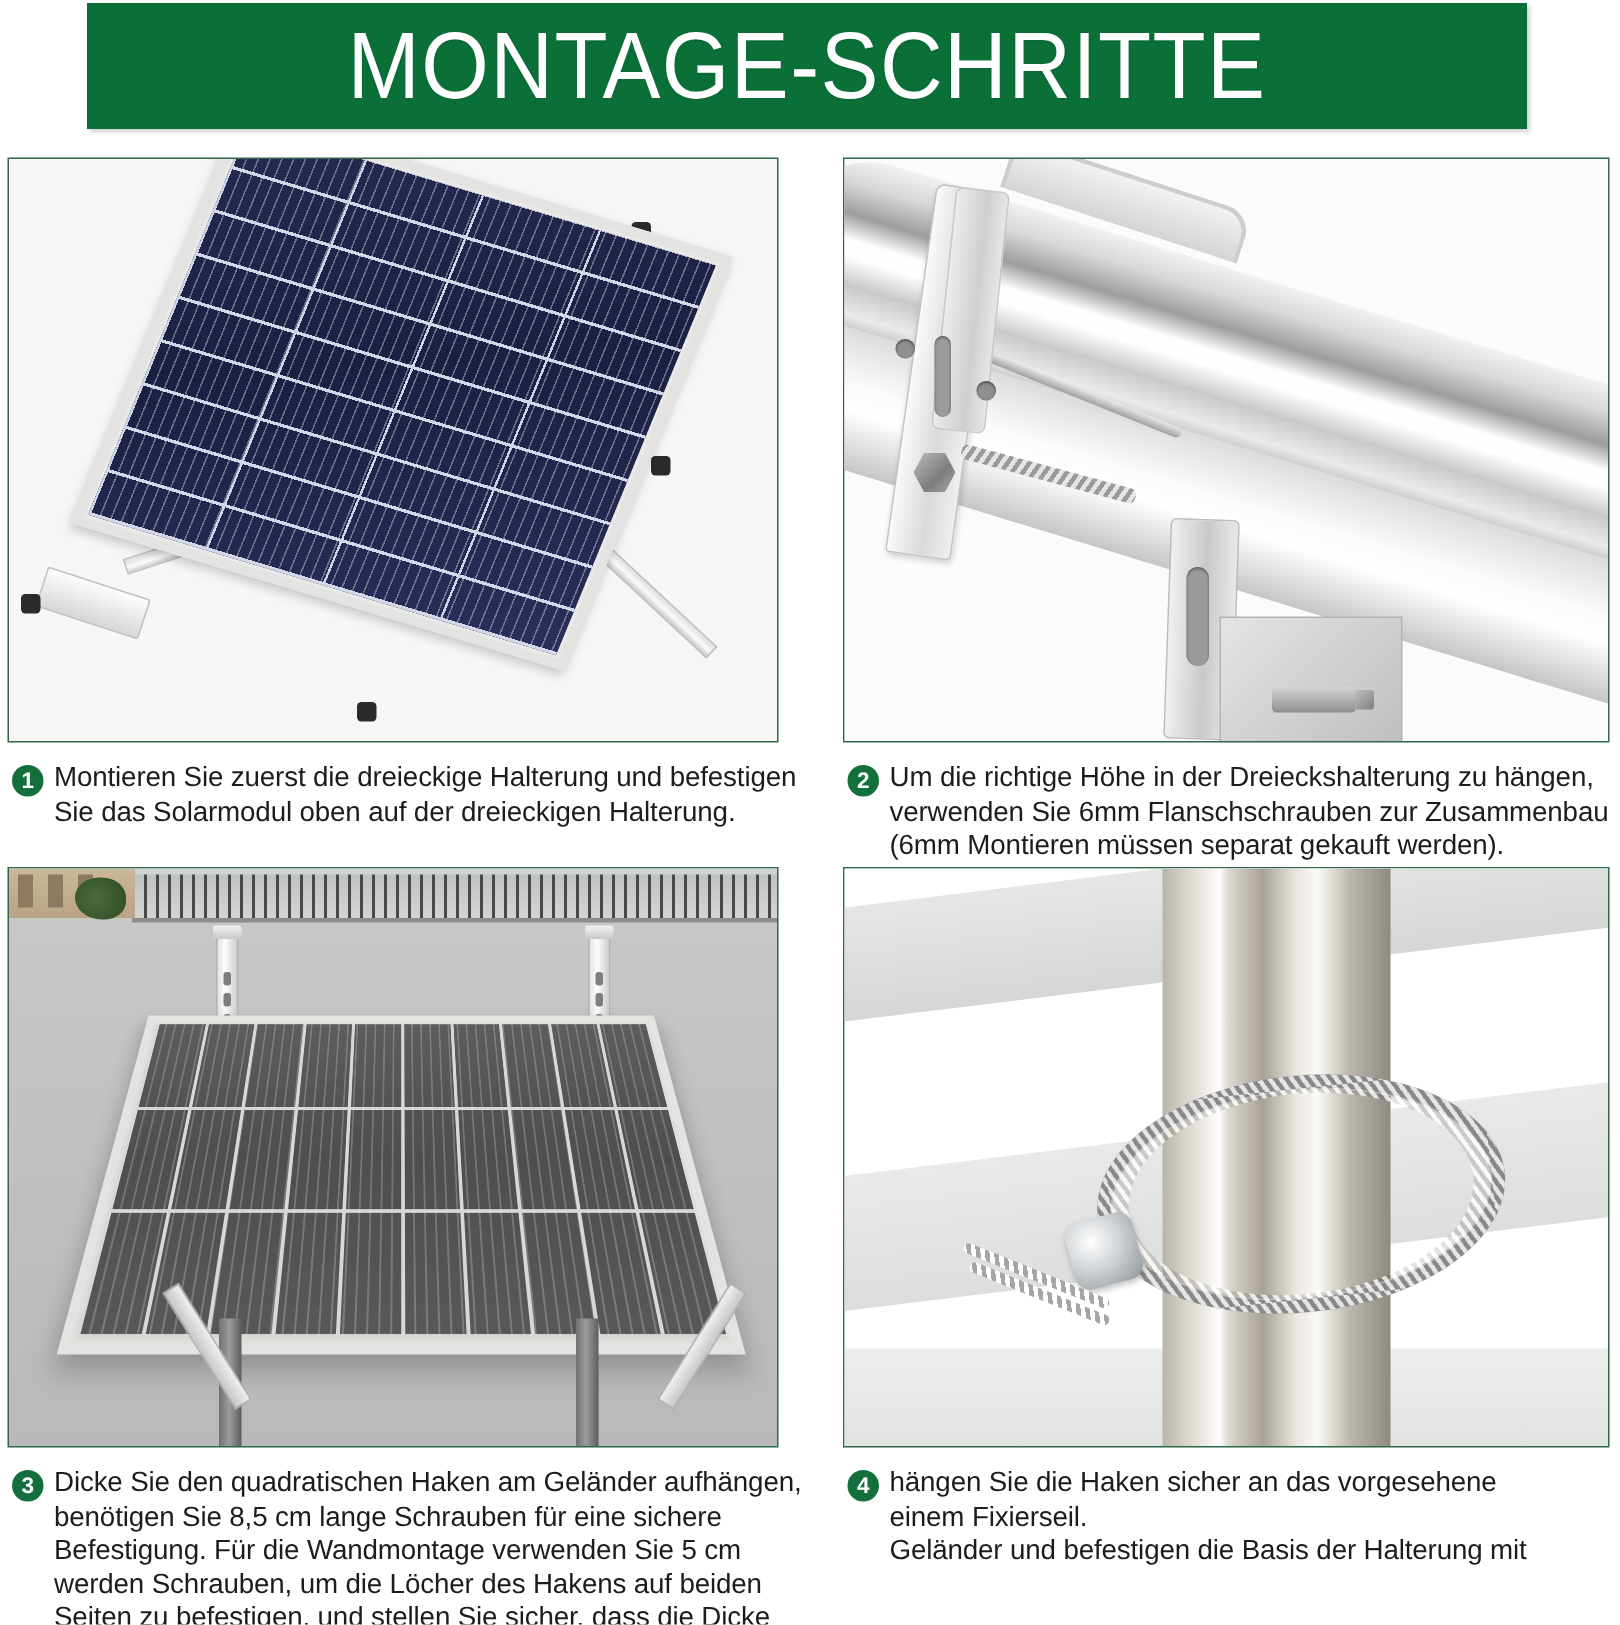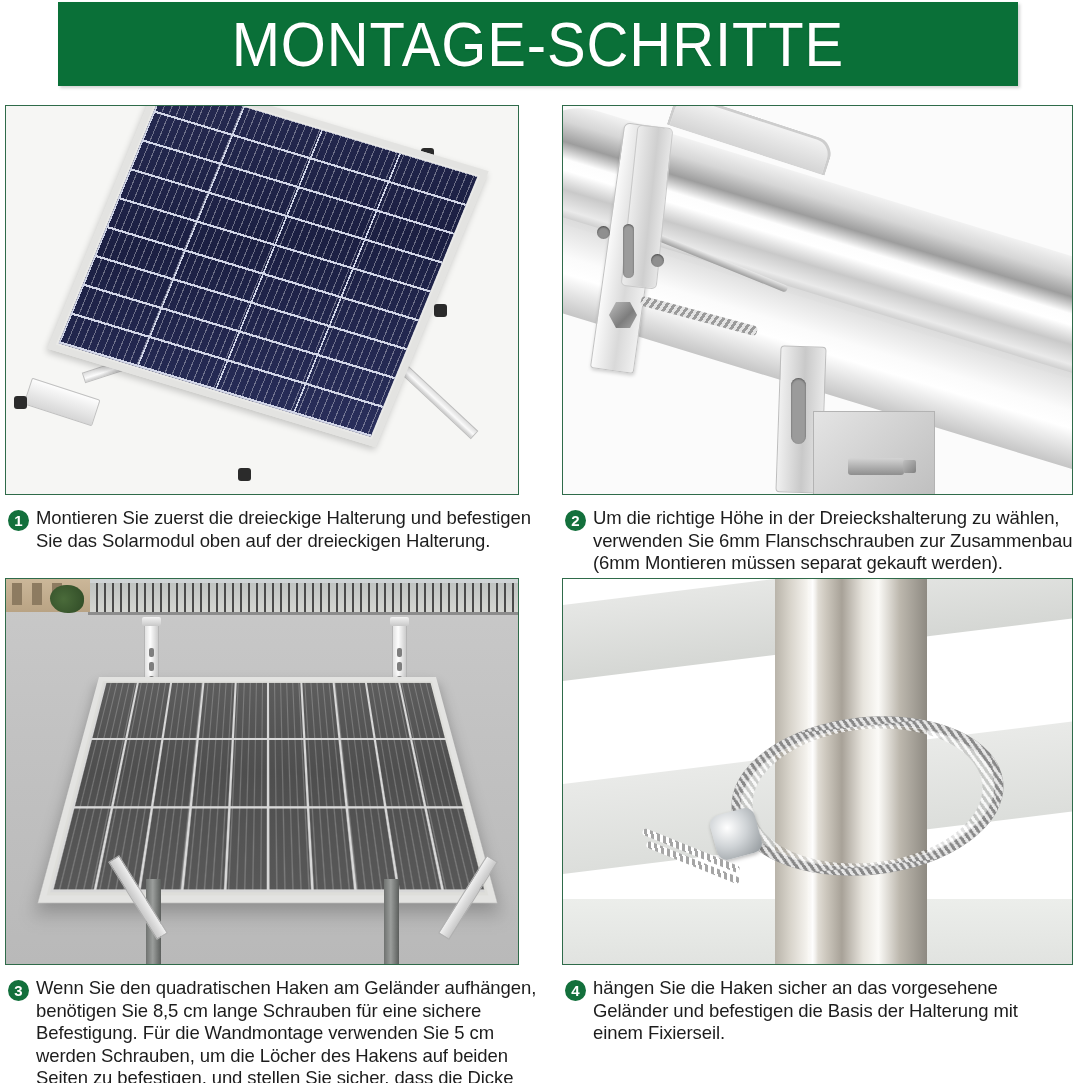--- a/index.html
+++ b/index.html
@@ -386,21 +386,21 @@
       <div class="ph2-nut"></div>
       <div class="ph2-thread"></div>
       <div class="ph2-lbracket"></div>
       <div class="ph2-slot" style="left:228px; top:272px; width:15px; height:66px;"></div>
       <div class="ph2-box"></div>
       <div class="ph2-bolt"></div>
     </div>
     <div class="caption">
       <div class="badge">2</div>
       <div class="caption-text">
-        <span class="ln">Um die richtige Höhe in der Dreieckshalterung zu wählen,</span>
+        <span class="ln">Um die richtige Höhe in der Dreieckshalterung zu hängen,</span>
         <span class="ln">verwenden Sie 6mm Flanschschrauben zur Zusammenbau</span>
         <span class="ln">(6mm Montieren müssen separat gekauft werden).</span>
       </div>
     </div>
   </div>
 
   <div class="step-cell c3">
     <div class="photo-frame">
       <div class="ph3-wall"></div>
       <div class="ph3-sky"></div>
@@ -421,21 +421,21 @@
           <div class="ph3-cells"></div>
         </div>
       <div class="ph3-leg" style="left:140px; top:300px;"></div>
       <div class="ph3-leg" style="left:378px; top:300px;"></div>
       <div class="ph3-armL" style="left:86px;  top:312px; transform:rotate(58deg);"></div>
       <div class="ph3-armR" style="left:416px; top:312px; transform:rotate(-58deg);"></div>
     </div>
     <div class="caption">
       <div class="badge">3</div>
       <div class="caption-text">
-        <span class="ln">Wenn Sie den quadratischen Haken am Geländer aufhängen,</span>
+        <span class="ln">Dicke Sie den quadratischen Haken am Geländer aufhängen,</span>
         <span class="ln">benötigen Sie 8,5 cm lange Schrauben für eine sichere</span>
         <span class="ln">Befestigung. Für die Wandmontage verwenden Sie 5 cm</span>
         <span class="ln">werden Schrauben, um die Löcher des Hakens auf beiden</span>
         <span class="ln">Seiten zu befestigen, und stellen Sie sicher, dass die Dicke</span>
 
       </div>
     </div>
   </div>
 
   <div class="step-cell c4">
@@ -449,19 +449,19 @@
       <div class="ph4-rope-loop"></div>
       <div class="ph4-rope-tex"></div>
       <div class="ph4-clamp"></div>
       <div class="ph4-tail1" style="left:76px; top:268px; width:104px; transform:rotate(22deg);"></div>
       <div class="ph4-tail2" style="left:80px; top:280px; width:100px; transform:rotate(22deg);"></div>
     </div>
     <div class="caption">
       <div class="badge">4</div>
       <div class="caption-text">
         <span class="ln">hängen Sie die Haken sicher an das vorgesehene</span>
+        <span class="ln">einem Fixierseil.</span>
         <span class="ln">Geländer und befestigen die Basis der Halterung mit</span>
-        <span class="ln">einem Fixierseil.</span>
       </div>
     </div>
   </div>
 
 </div>
 
 </body></html>

